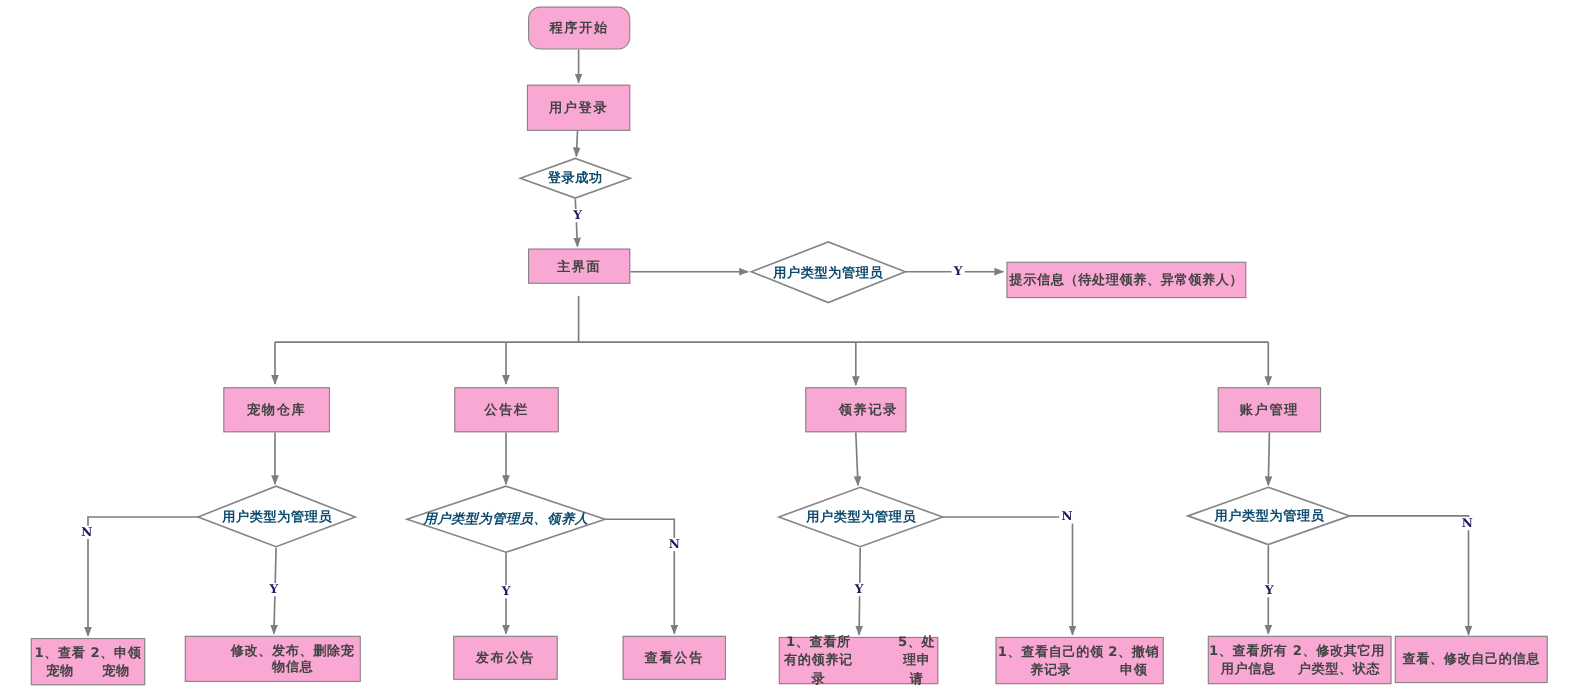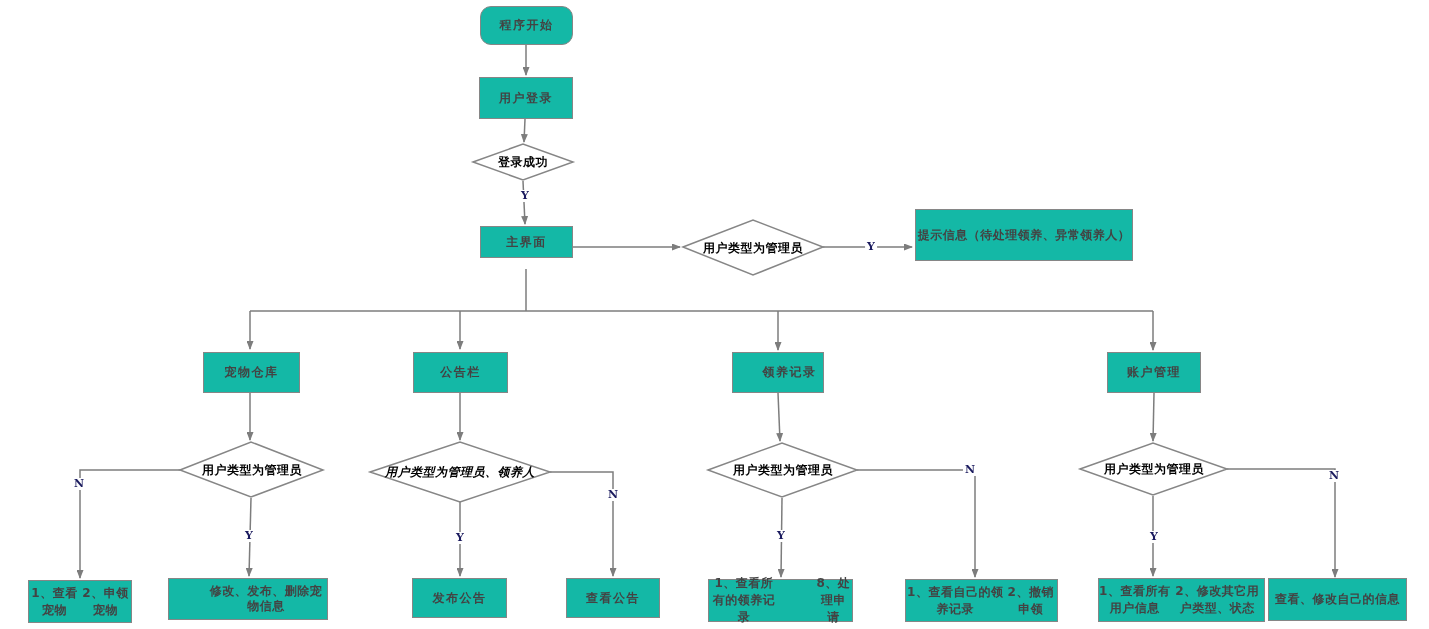--- a/index.html
+++ b/index.html
@@ -9,37 +9,37 @@
     height: 629px;
     background: #ffffff;
     font-family: "DejaVu Sans", "Liberation Sans", sans-serif;
     overflow: hidden;
   }
   #edge-layer { position: absolute; left: 0; top: 0; }
   .node {
     position: absolute;
     box-sizing: border-box;
     border: 1.5px solid #868686;
-    background: #14b8a6;
+    background: #f9a8d4;
     color: #434343;
     font-size: 12px;
     font-weight: bold;
     letter-spacing: 1.5px;
     display: flex;
     align-items: center;
     justify-content: center;
     text-align: center;
     line-height: 15px;
   }
   .node.rounded { border-radius: 11px; }
   .node.leaf { flex-direction: row; letter-spacing: 0.5px; font-size: 12px; line-height: 17px; }
   .node.wide { letter-spacing: 0.5px; }
   .dtext {
     position: absolute;
-    color: #000000;
+    color: #0c4a6e;
     font-size: 12px;
     font-weight: bold;
     letter-spacing: 0.5px;
     transform: translate(-50%, -50%);
     white-space: nowrap;
     text-align: center;
   }
   .elabel {
     position: absolute;
     transform: translate(-50%, -50%);
@@ -102,21 +102,21 @@
       <polygon points="180,470 251,442 323,470 251,497"></polygon>
       <polygon points="370,472 460,442 550,472 460,502"></polygon>
       <polygon points="708,470 782,443 857,470 782,497"></polygon>
       <polygon points="1080,469 1153,443 1227,469 1153,495"></polygon>
     </g>
   </svg>
 
   <div class="node rounded" style="left:480px; top:6px;  width:93px;  height:39px;">程序开始</div>
   <div class="node" style="left:479px; top:77px; width:94px;  height:42px;">用户登录</div>
   <div class="node" style="left:480px; top:226px;width:93px;  height:32px;">主界面</div>
-  <div class="node wide" style="left:915px; top:209px;width:218px; height:52px;">提示信息（待处理领养、异常领养人）</div>
+  <div class="node wide" style="left:915px; top:238px;width:218px; height:33px;">提示信息（待处理领养、异常领养人）</div>
 
   <div class="node" style="left:203px;  top:352px; width:97px; height:41px;">宠物仓库</div>
   <div class="node" style="left:413px;  top:352px; width:95px; height:41px;">公告栏</div>
   <div class="node" style="left:732px;  top:352px; width:92px; height:41px;padding-left:23px;">领养记录</div>
   <div class="node" style="left:1107px; top:352px; width:94px; height:41px;">账户管理</div>
 
   <div class="dtext" style="left:523px;  top:162px;">登录成功</div>
   <div class="dtext" style="left:753px;  top:248px;">用户类型为管理员</div>
   <div class="dtext" style="left:252px;  top:470px;">用户类型为管理员</div>
   <div class="dtext" style="left:460px;  top:472px;font-style:italic;">用户类型为管理员、领养人</div>
@@ -127,21 +127,21 @@
     <span>1、查看宠物</span>
     <span>2、申领宠物</span>
   </div>
   <div class="node wide" style="left:168px; top:578px; width:160px; height:42px;padding-left:36px;">修改、发布、删除宠物信息</div>
 
   <div class="node" style="left:412px; top:578px; width:95px; height:40px;">发布公告</div>
   <div class="node" style="left:566px; top:578px; width:94px; height:40px;">查看公告</div>
 
   <div class="node leaf" style="left:708px; top:579px; width:145px; height:43px;gap:36px;">
     <span>1、查看所有的领养记录</span>
-    <span>8、处理申请</span>
+    <span>5、处理申请</span>
   </div>
   <div class="node leaf" style="left:905px; top:579px; width:153px; height:43px;">
     <span>1、查看自己的领养记录</span>
     <span>2、撤销申领</span>
   </div>
 
   <div class="node leaf" style="left:1070px; top:578px; width:167px; height:44px;margin-left:28px;">
     <span>1、查看所有用户信息</span>
     <span>2、修改其它用户类型、状态</span>
   </div>

